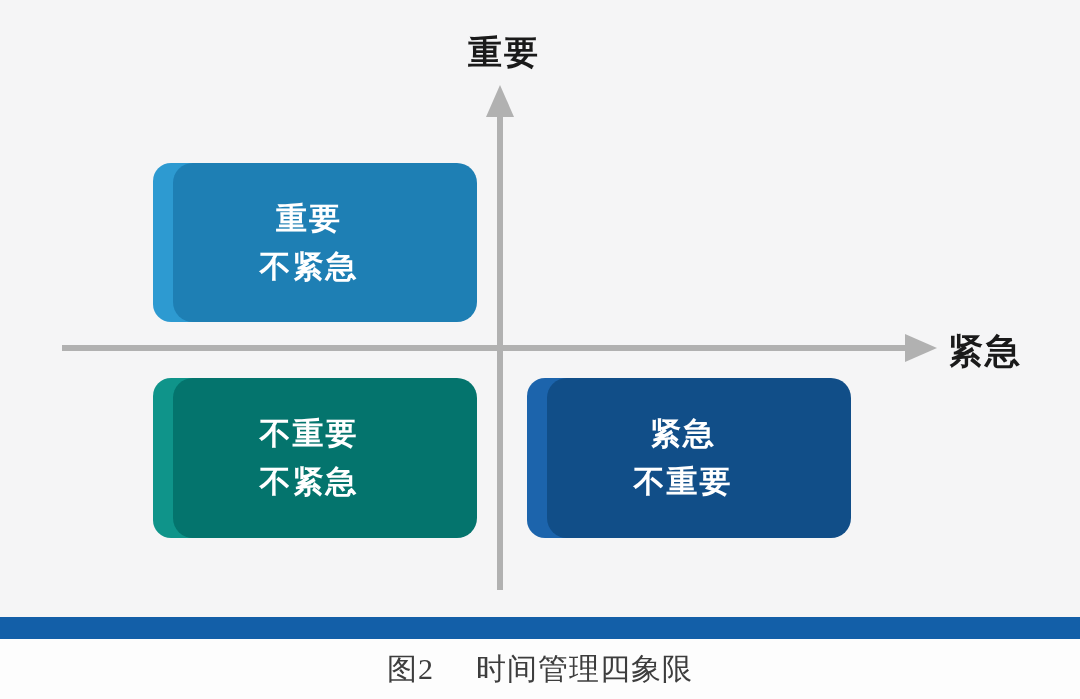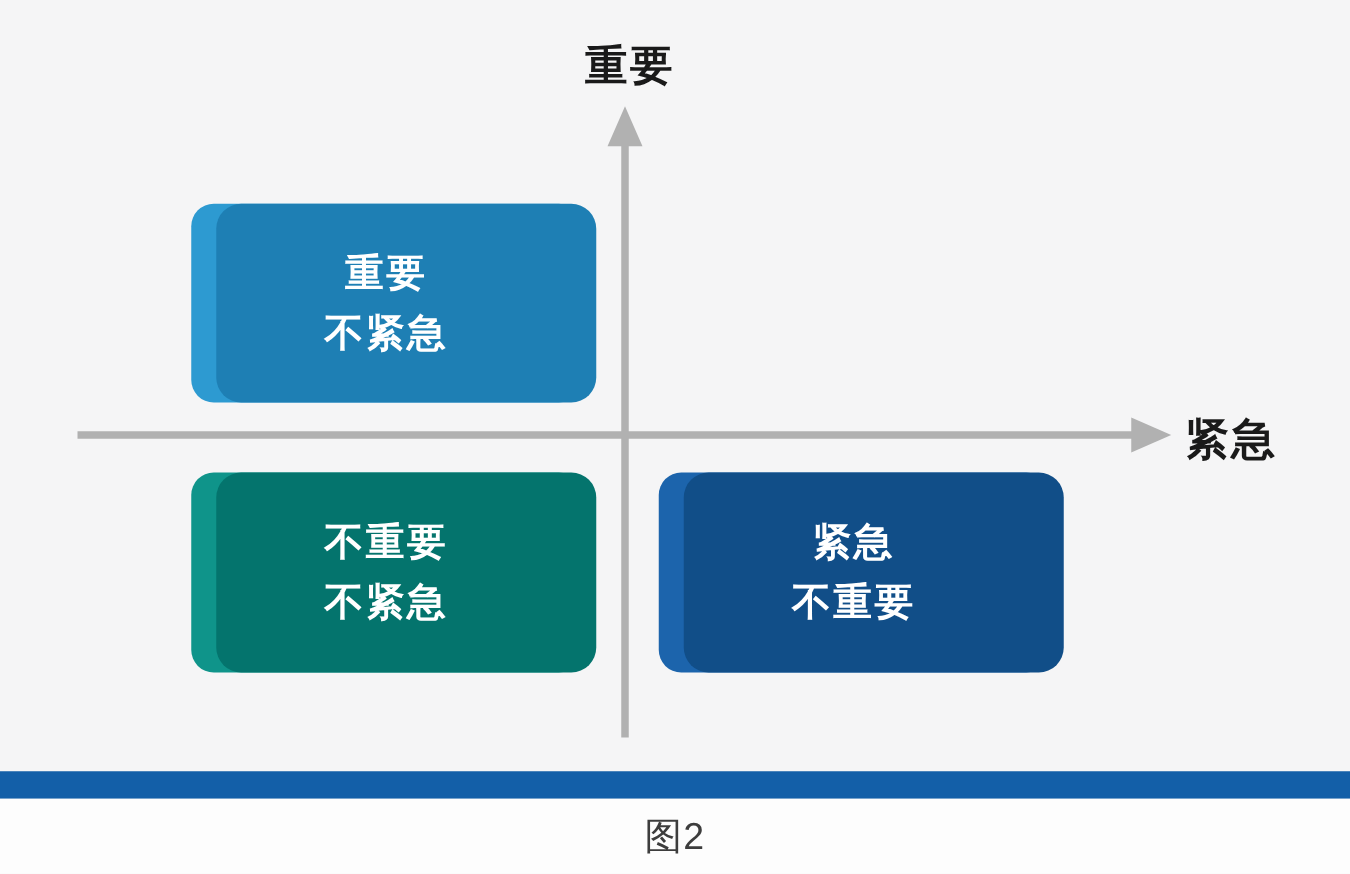--- a/index.html
+++ b/index.html
@@ -6,20 +6,21 @@
   body {
     font-family: "Liberation Sans", "DejaVu Sans", sans-serif;
     background: #ffffff;
   }
   .stage {
     position: relative;
     width: 1080px;
     height: 699px;
     background: var(--background, #F5F5F6);
     overflow: hidden;
+    font-family: Liberation Serif, serif;
   }
 
   
   .y-axis-label {
     position: absolute;
     left: 452px; top: 30px; width: 104px;
     text-align: center;
     font-size: 34px; font-weight: 700;
     color: var(--axis-label, #1A1A1A);
     letter-spacing: 2px;
@@ -148,16 +149,17 @@
   <div class="card card-br">
     <div class="q-line">紧急</div>
     <div class="q-line">不重要</div>
   </div>
 
   <div class="bottom-bar"></div>
 
   <div class="caption-area">
     <div class="caption">
       <span>图2</span>
+      <span>时间管理四象限</span>
     </div>
   </div>
 
 </div>
 
 </body></html>

